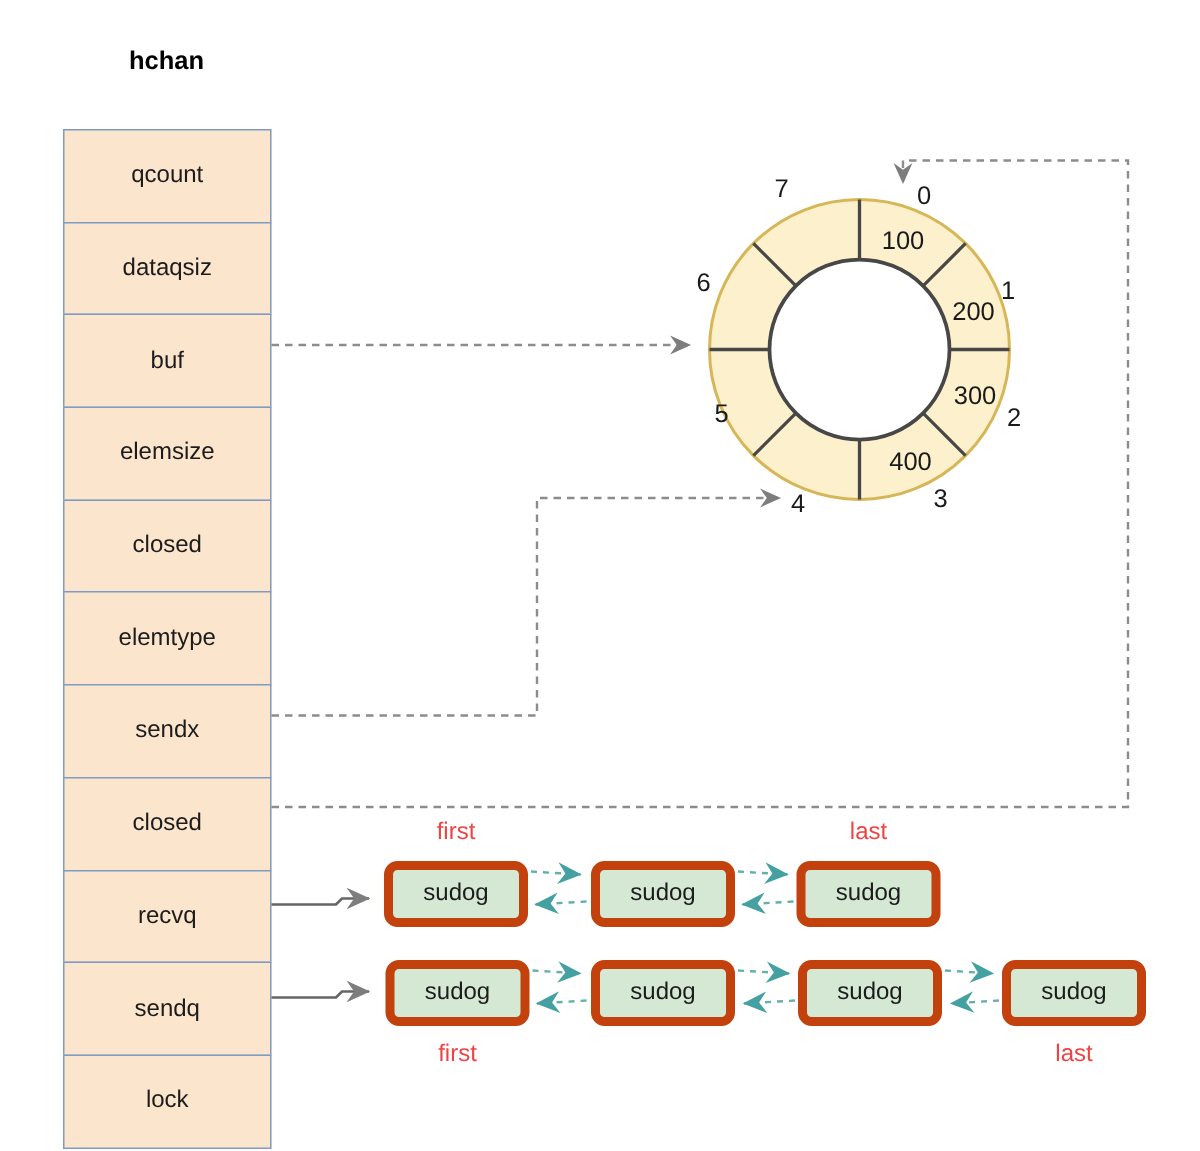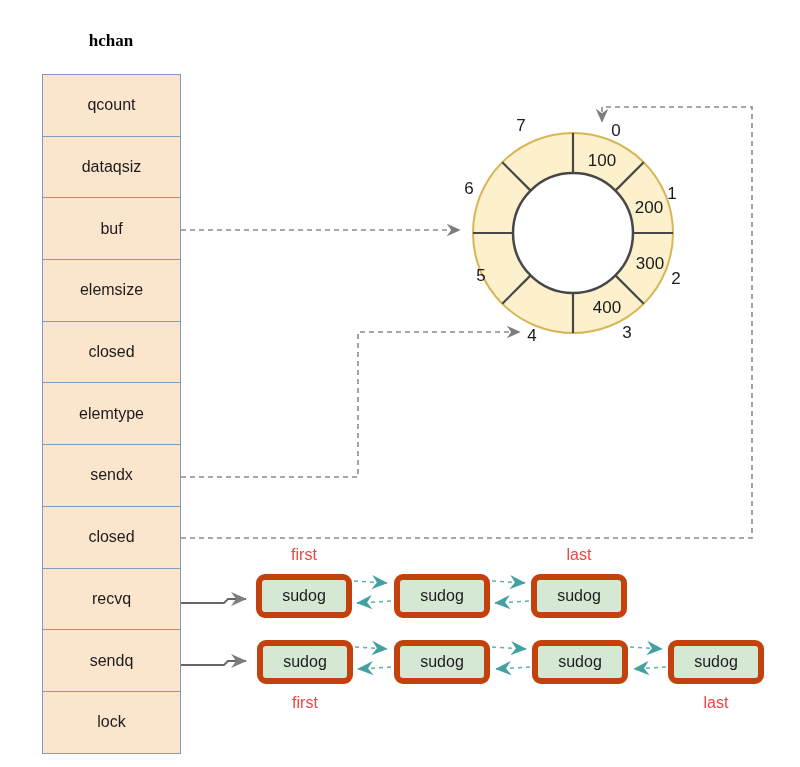--- a/index.html
+++ b/index.html
@@ -2,30 +2,30 @@
 <html><head>
 <meta charset="utf-8">
 <style>
   html,body{margin:0;padding:0;background:#ffffff;}
   #canvas{
     position:relative;width:800px;height:767px;background:#ffffff;overflow:hidden;
     font-family:"Liberation Sans",sans-serif;color:#1a1a1a;
   }
   .title{
     position:absolute;left:42px;top:31px;width:138px;text-align:center;
-    font-size:17px;font-weight:bold;color:#000;font-family:Liberation Serif, serif;
+    font-size:17px;font-weight:bold;color:#000;
   }
   .struct{position:absolute;left:42px;top:74px;width:139px;}
   .cell{
     box-sizing:border-box;height:62.7px;margin-top:-1px;
     background:#FCE5CD;border:1px solid #7E9CC3;
     display:flex;align-items:center;justify-content:center;
     font-size:16px;color:#1c1c1c;
   }
-  .cell:first-child{margin-top:0;}
+  .cell:first-child{margin-top:12px;}
   svg.overlay{position:absolute;left:0;top:0;pointer-events:none;}
   svg text{font-family:"Liberation Sans",sans-serif;font-size:17px;fill:#1a1a1a;}
   .sudog{
     position:absolute;box-sizing:border-box;width:96px;height:44px;
     background:#D5E8D4;border:6px solid #c2410c;border-radius:9px;
     display:flex;align-items:center;justify-content:center;font-size:16px;color:#1c1c1c;
   }
   .qlabel{
     position:absolute;width:96px;text-align:center;font-size:16px;color:#ef4444;
   }

